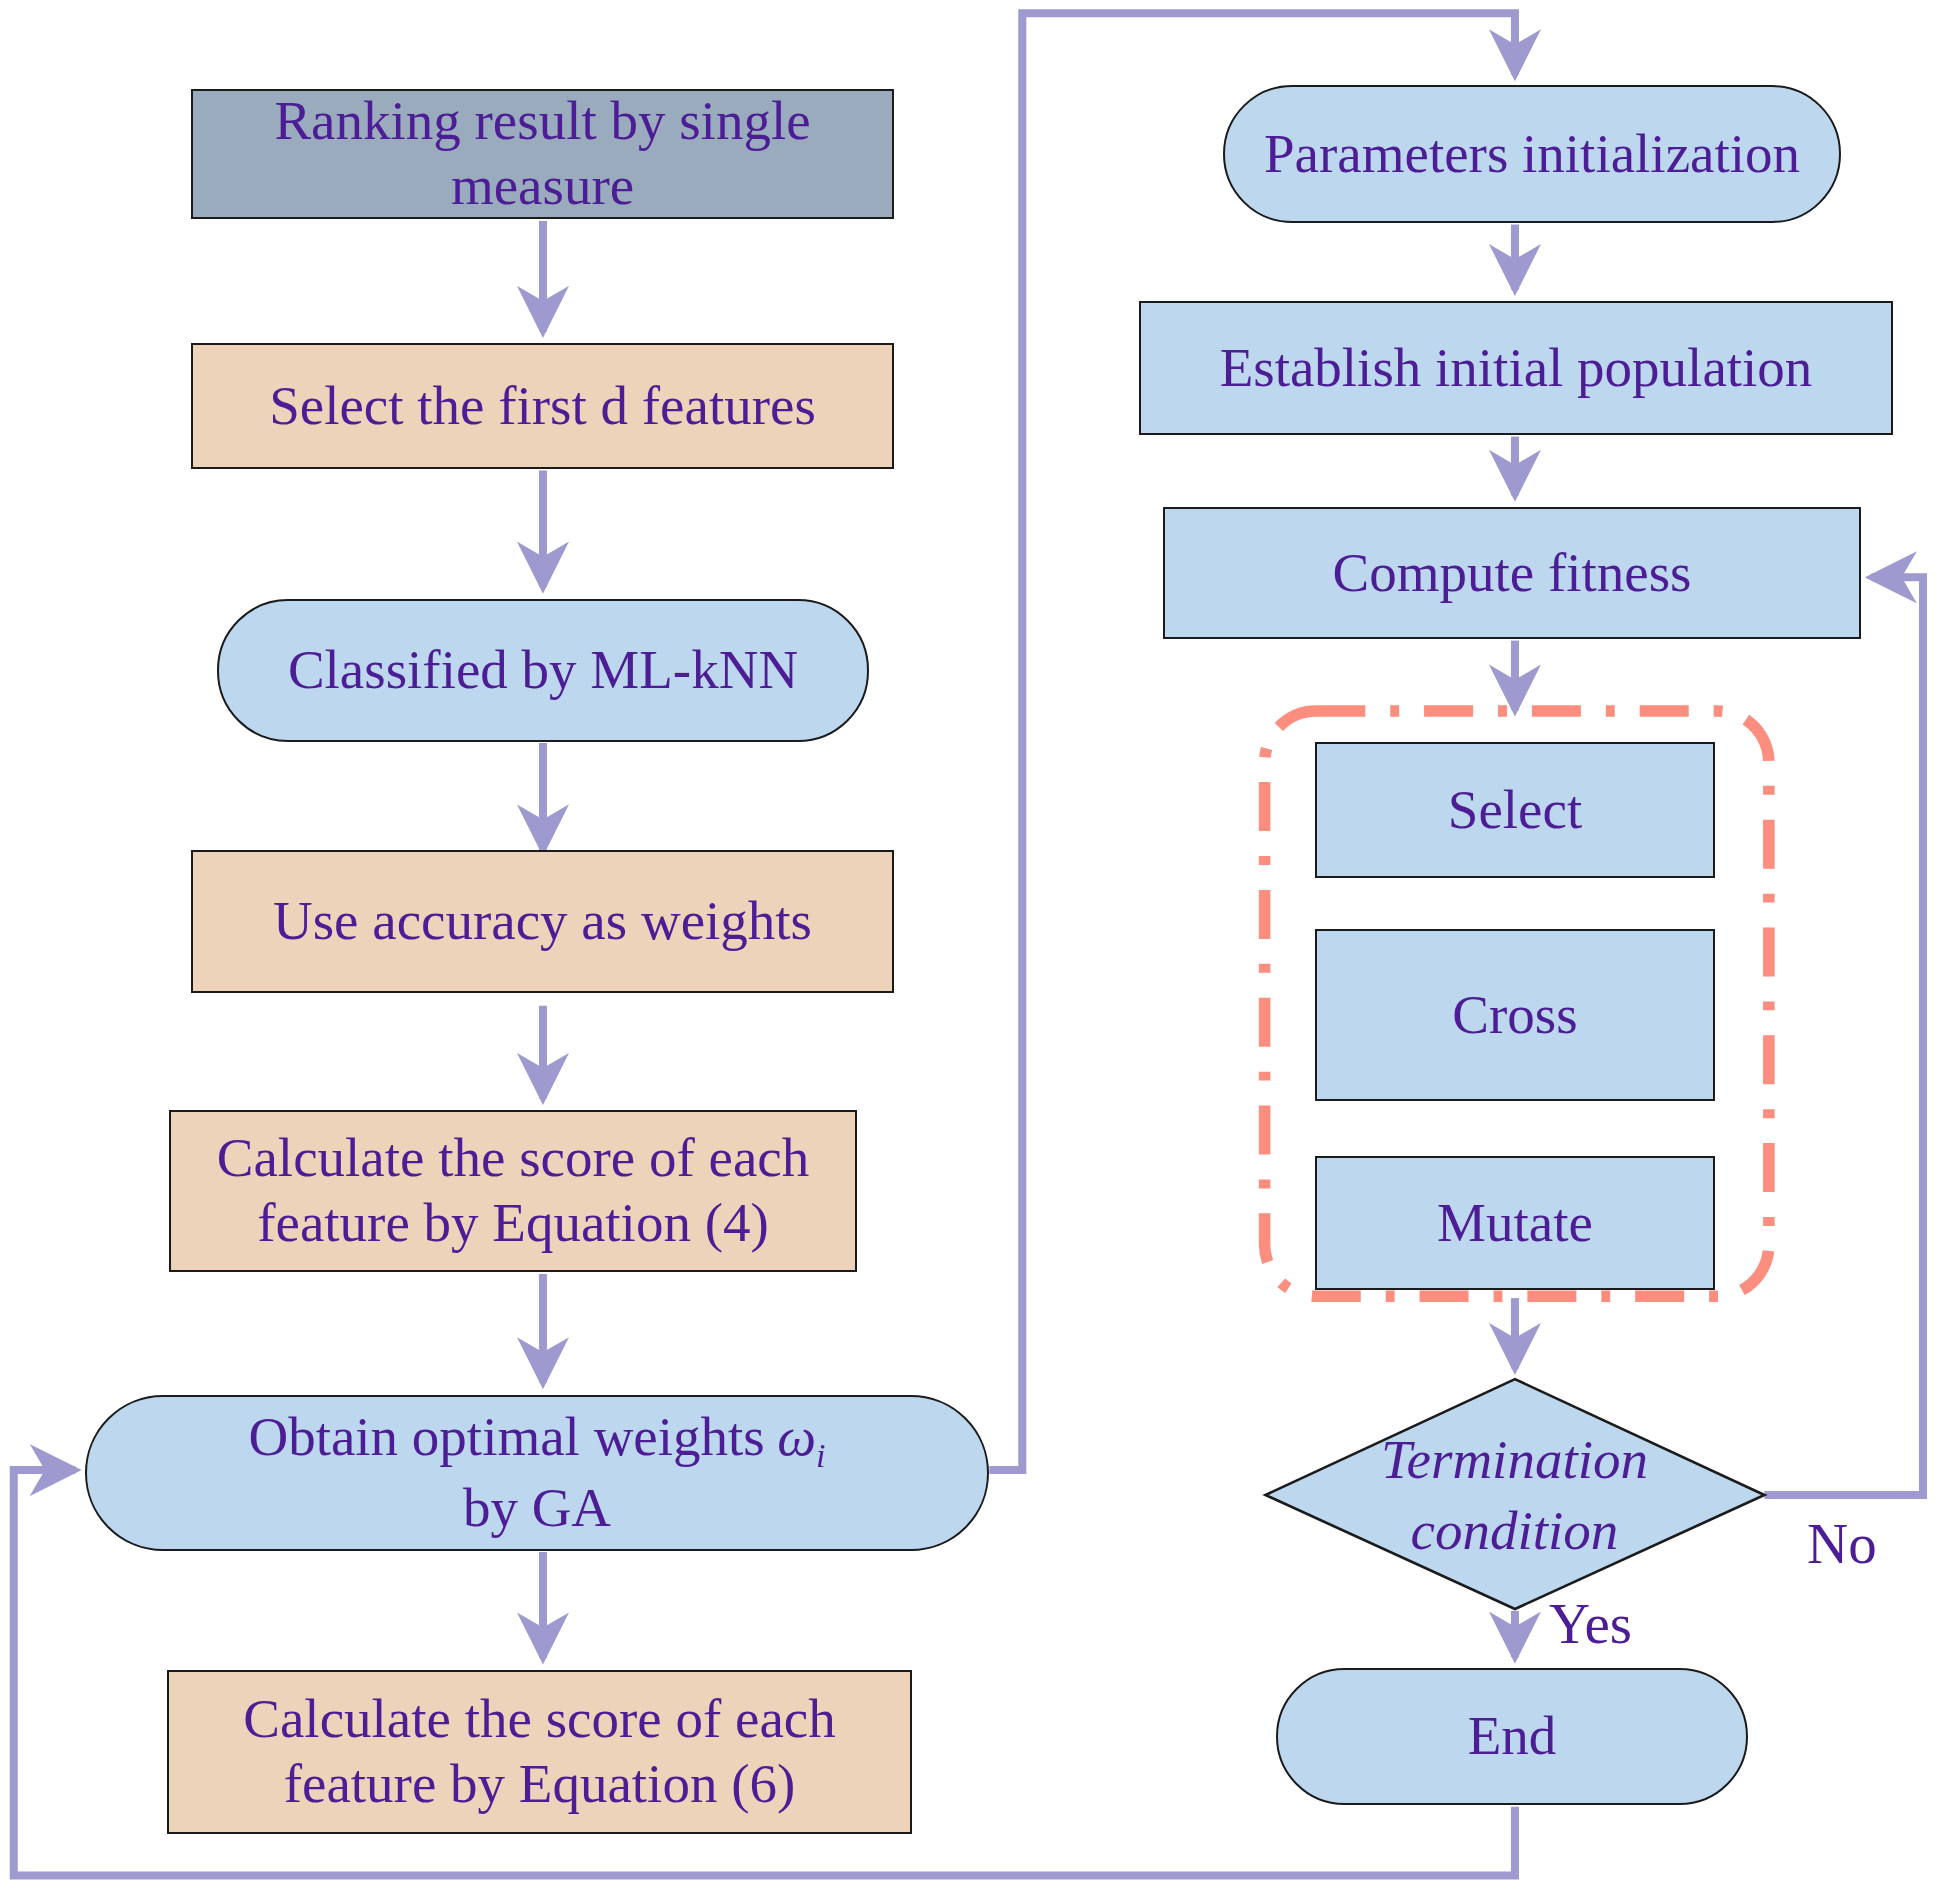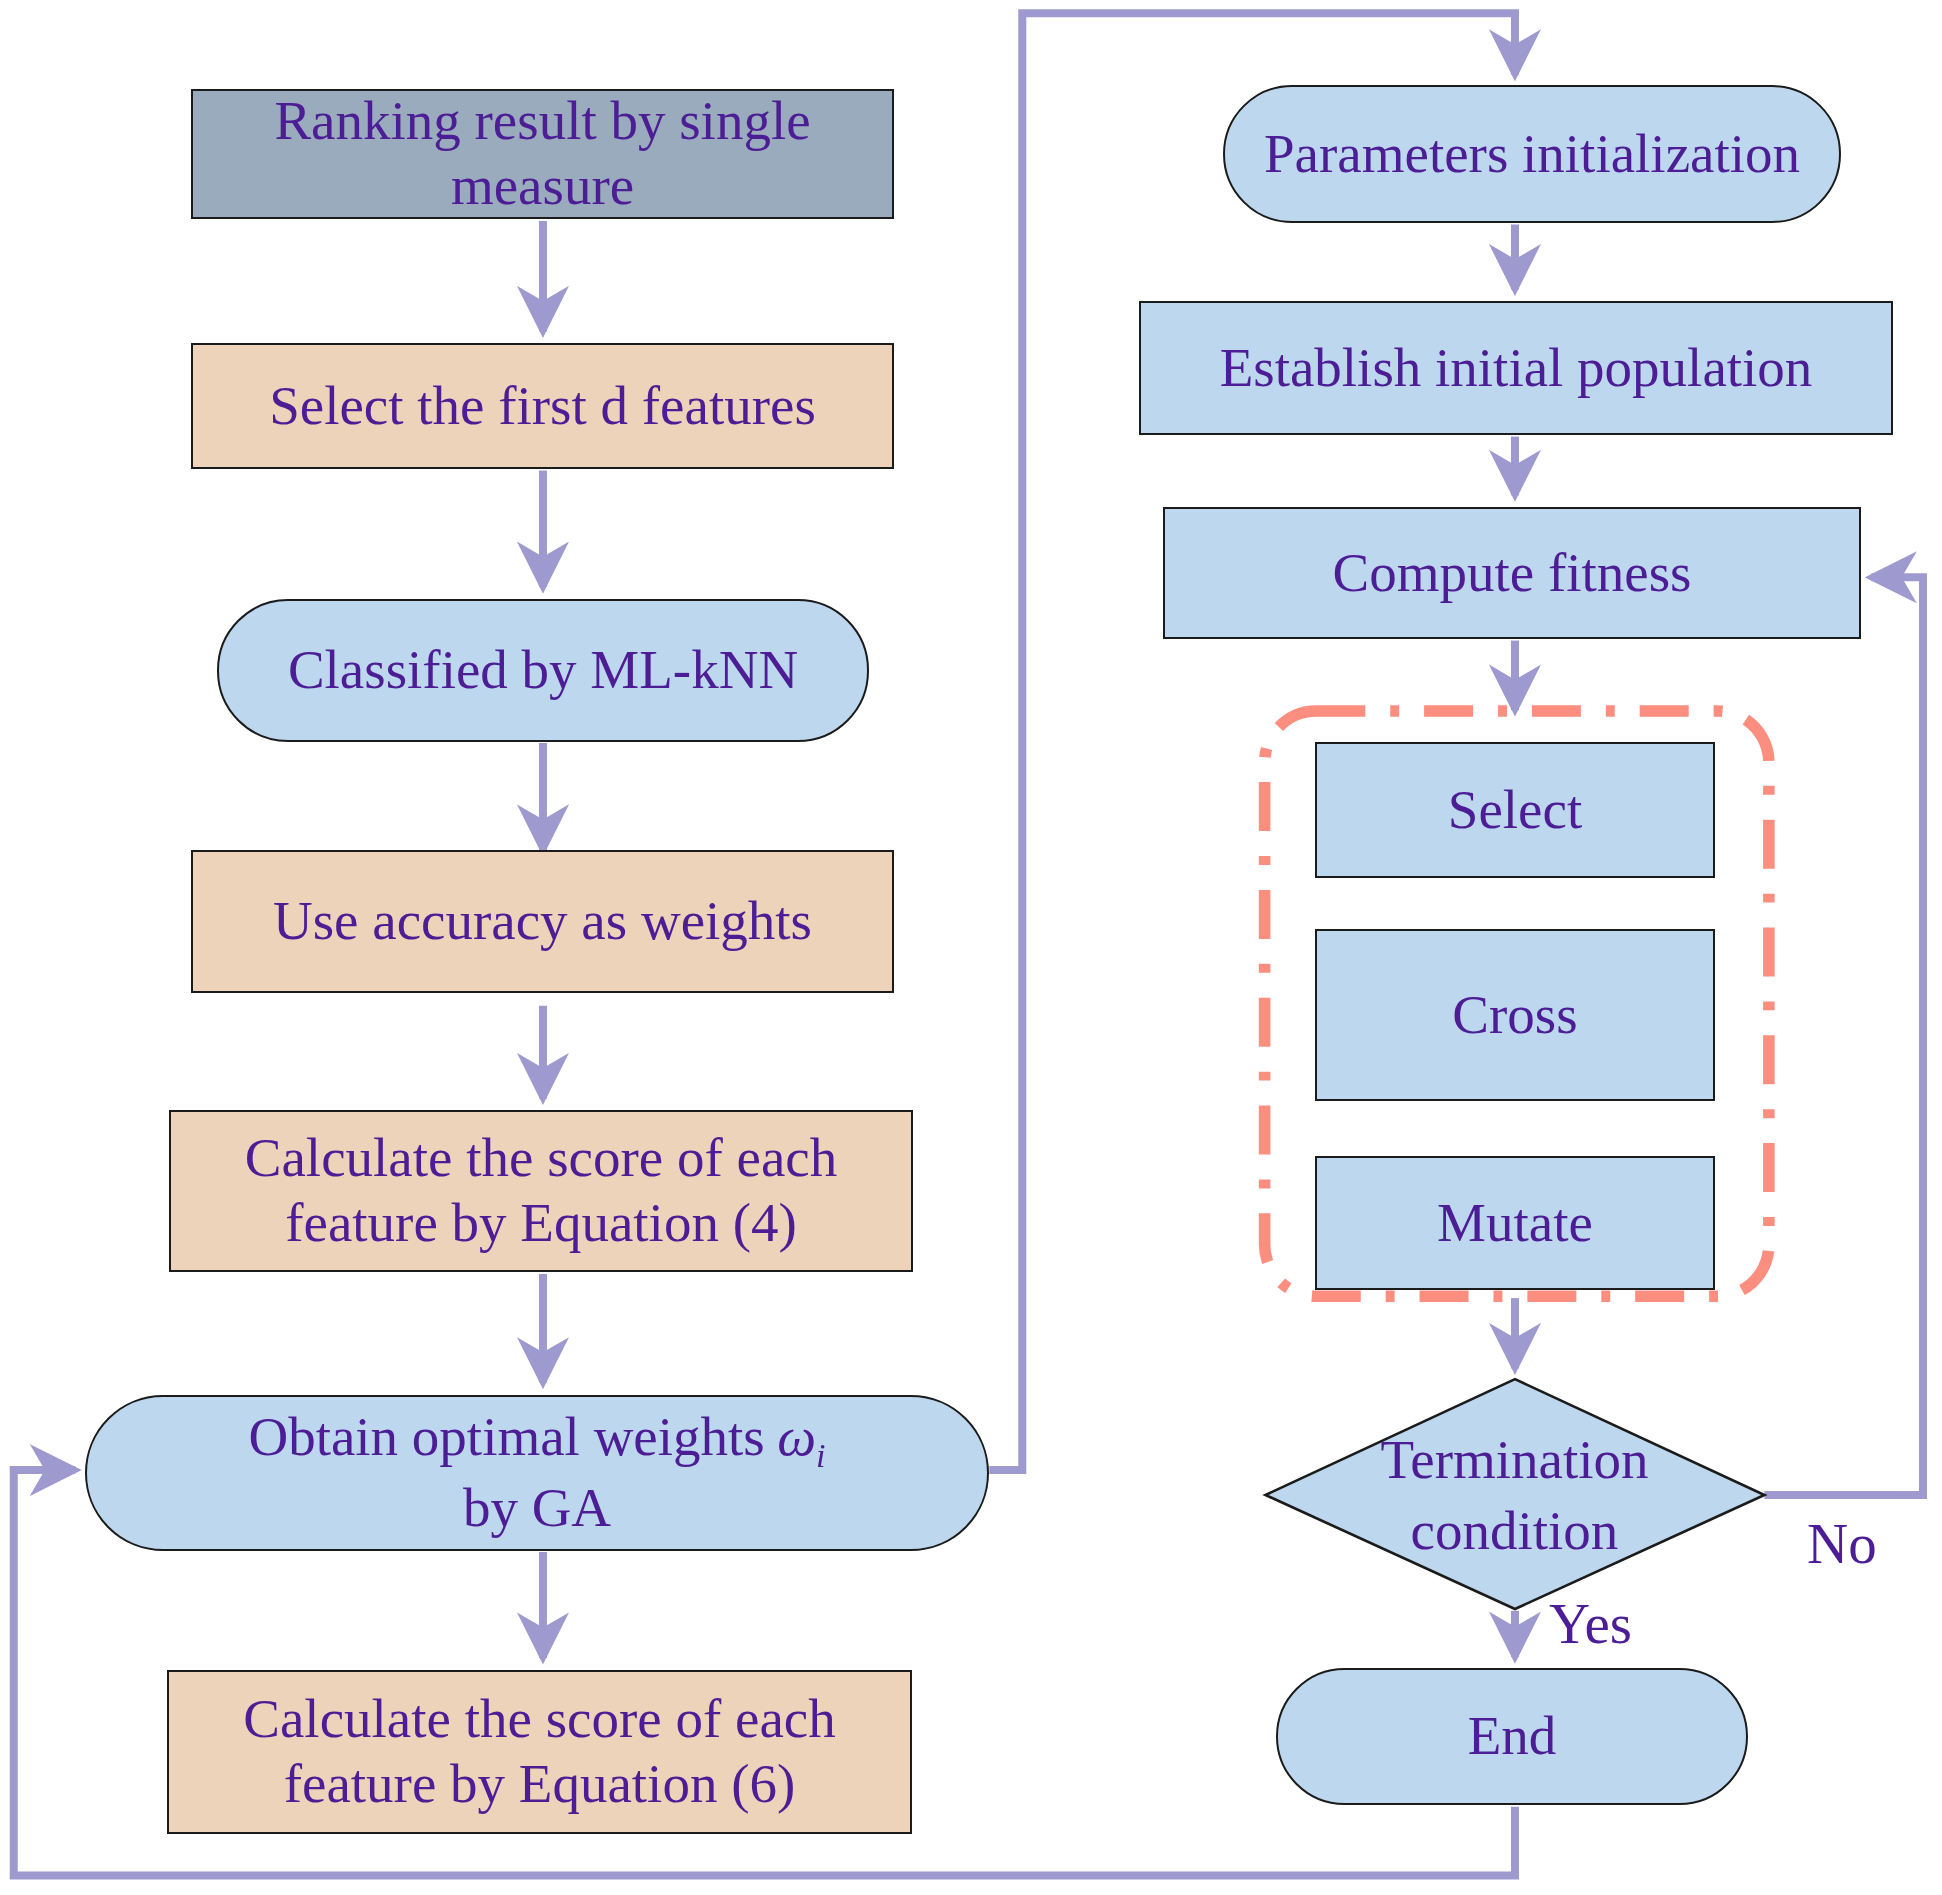--- a/index.html
+++ b/index.html
@@ -22,21 +22,21 @@
   .stadium{border:2.7px solid #1b1b1b;}
   .fill-slate{background:#9aabbe;}
   .fill-tan{background:#edd3ba;}
   .fill-blue{background:#bdd7ee;}
   .edge-label{
     position:absolute;z-index:3;font-size:57px;line-height:1;
   }
   .diamond-label{
     position:absolute;z-index:3;
     display:flex;flex-direction:column;align-items:center;justify-content:center;
-    text-align:right;font-size:55px;line-height:1.3;
+    text-align:right;font-size:55px;line-height:1.3;font-style:italic;
   }
   .omega{font-style:italic;padding-left:12.5px;}
   sub{font-size:0.62em;font-style:italic;}
 </style>
 </head>
 <body>
 
 <div id="canvas">
 
   <svg id="wires" width="1943" height="1895" viewBox="0 0 2180 2127">
@@ -82,21 +82,21 @@
   </div>
 
   <div class="node stadium fill-blue" style="left:217px;top:599px;width:652px;height:143px;border-radius:71px;">
     <span>Classified by ML-kNN</span>
   </div>
 
   <div class="node rect fill-tan" style="left:191px;top:850px;width:703px;height:143px;">
     <span>Use accuracy as weights</span>
   </div>
 
-  <div class="node rect fill-tan" style="left:169px;top:1110px;width:744px;height:162px;">
+  <div class="node rect fill-tan" style="left:169px;top:1110px;width:688px;height:162px;">
     <span>Calculate the score of each feature by Equation (4)</span>
   </div>
 
   <div class="node stadium fill-blue" style="left:85px;top:1395px;width:904px;height:156px;border-radius:80px;">
     <div>
       <span>Obtain optimal weights</span><i class="omega">ω</i><sub>i</sub>
     </div>
     <div>by GA</div>
   </div>
 

